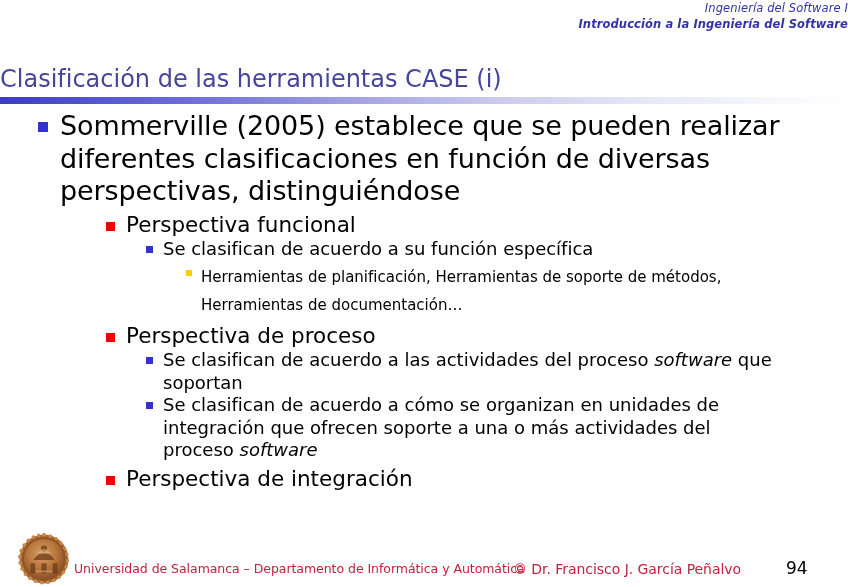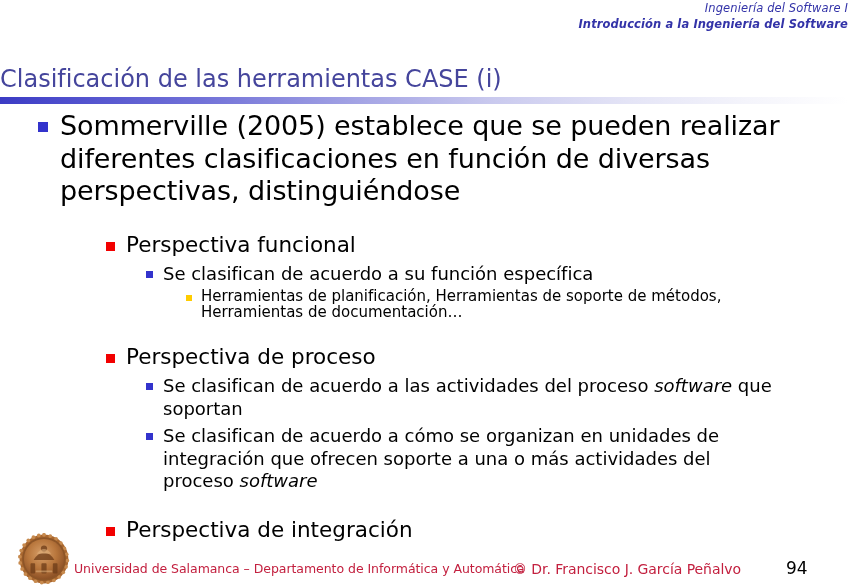--- a/index.html
+++ b/index.html
@@ -104,35 +104,35 @@
     margin-right: 12px;
   }
   .lvl1 .btext {
     font-size: 27px;
     line-height: 32.5px;
     color: #000000;
     letter-spacing: -0.1px;
   }
 
   
-  .lvl2 { padding-left: 106px; padding-right: 24px; margin-top: 24px; }
+  .lvl2 { padding-left: 106px; padding-right: 24px; margin-top: 4px; }
   .lvl2 .bmark {
     width: 9px; height: 9px;
     background: #f20000;
     margin-top: 10px;
     margin-right: 11px;
   }
   .lvl2 .btext {
     font-size: 21.5px;
     line-height: 26px;
     color: #000000;
   }
 
   
-  .lvl3 { padding-left: 146px; padding-right: 70px; margin-top: 5px; }
+  .lvl3 { padding-left: 146px; padding-right: 70px; }
   .lvl3 .bmark {
     width: 7px; height: 7px;
     background: #3333cc;
     margin-top: 8px;
     margin-right: 10px;
   }
   .lvl3 .btext {
     font-size: 18px;
     line-height: 22.5px;
     color: #000000;
@@ -141,21 +141,21 @@
   
   .lvl4 { padding-left: 186px; padding-right: 52px; margin-top: 3px; }
   .lvl4 .bmark {
     width: 6px; height: 6px;
     background: #ffcc00;
     margin-top: 7px;
     margin-right: 9px;
   }
   .lvl4 .btext {
     font-size: 15px;
-    line-height: 16px;
+    line-height: 28px;
     color: #000000;
   }
 
   
   .footer {
     position: absolute;
     left: 0;
     bottom: 0;
     width: 800px;
     height: 62px;

